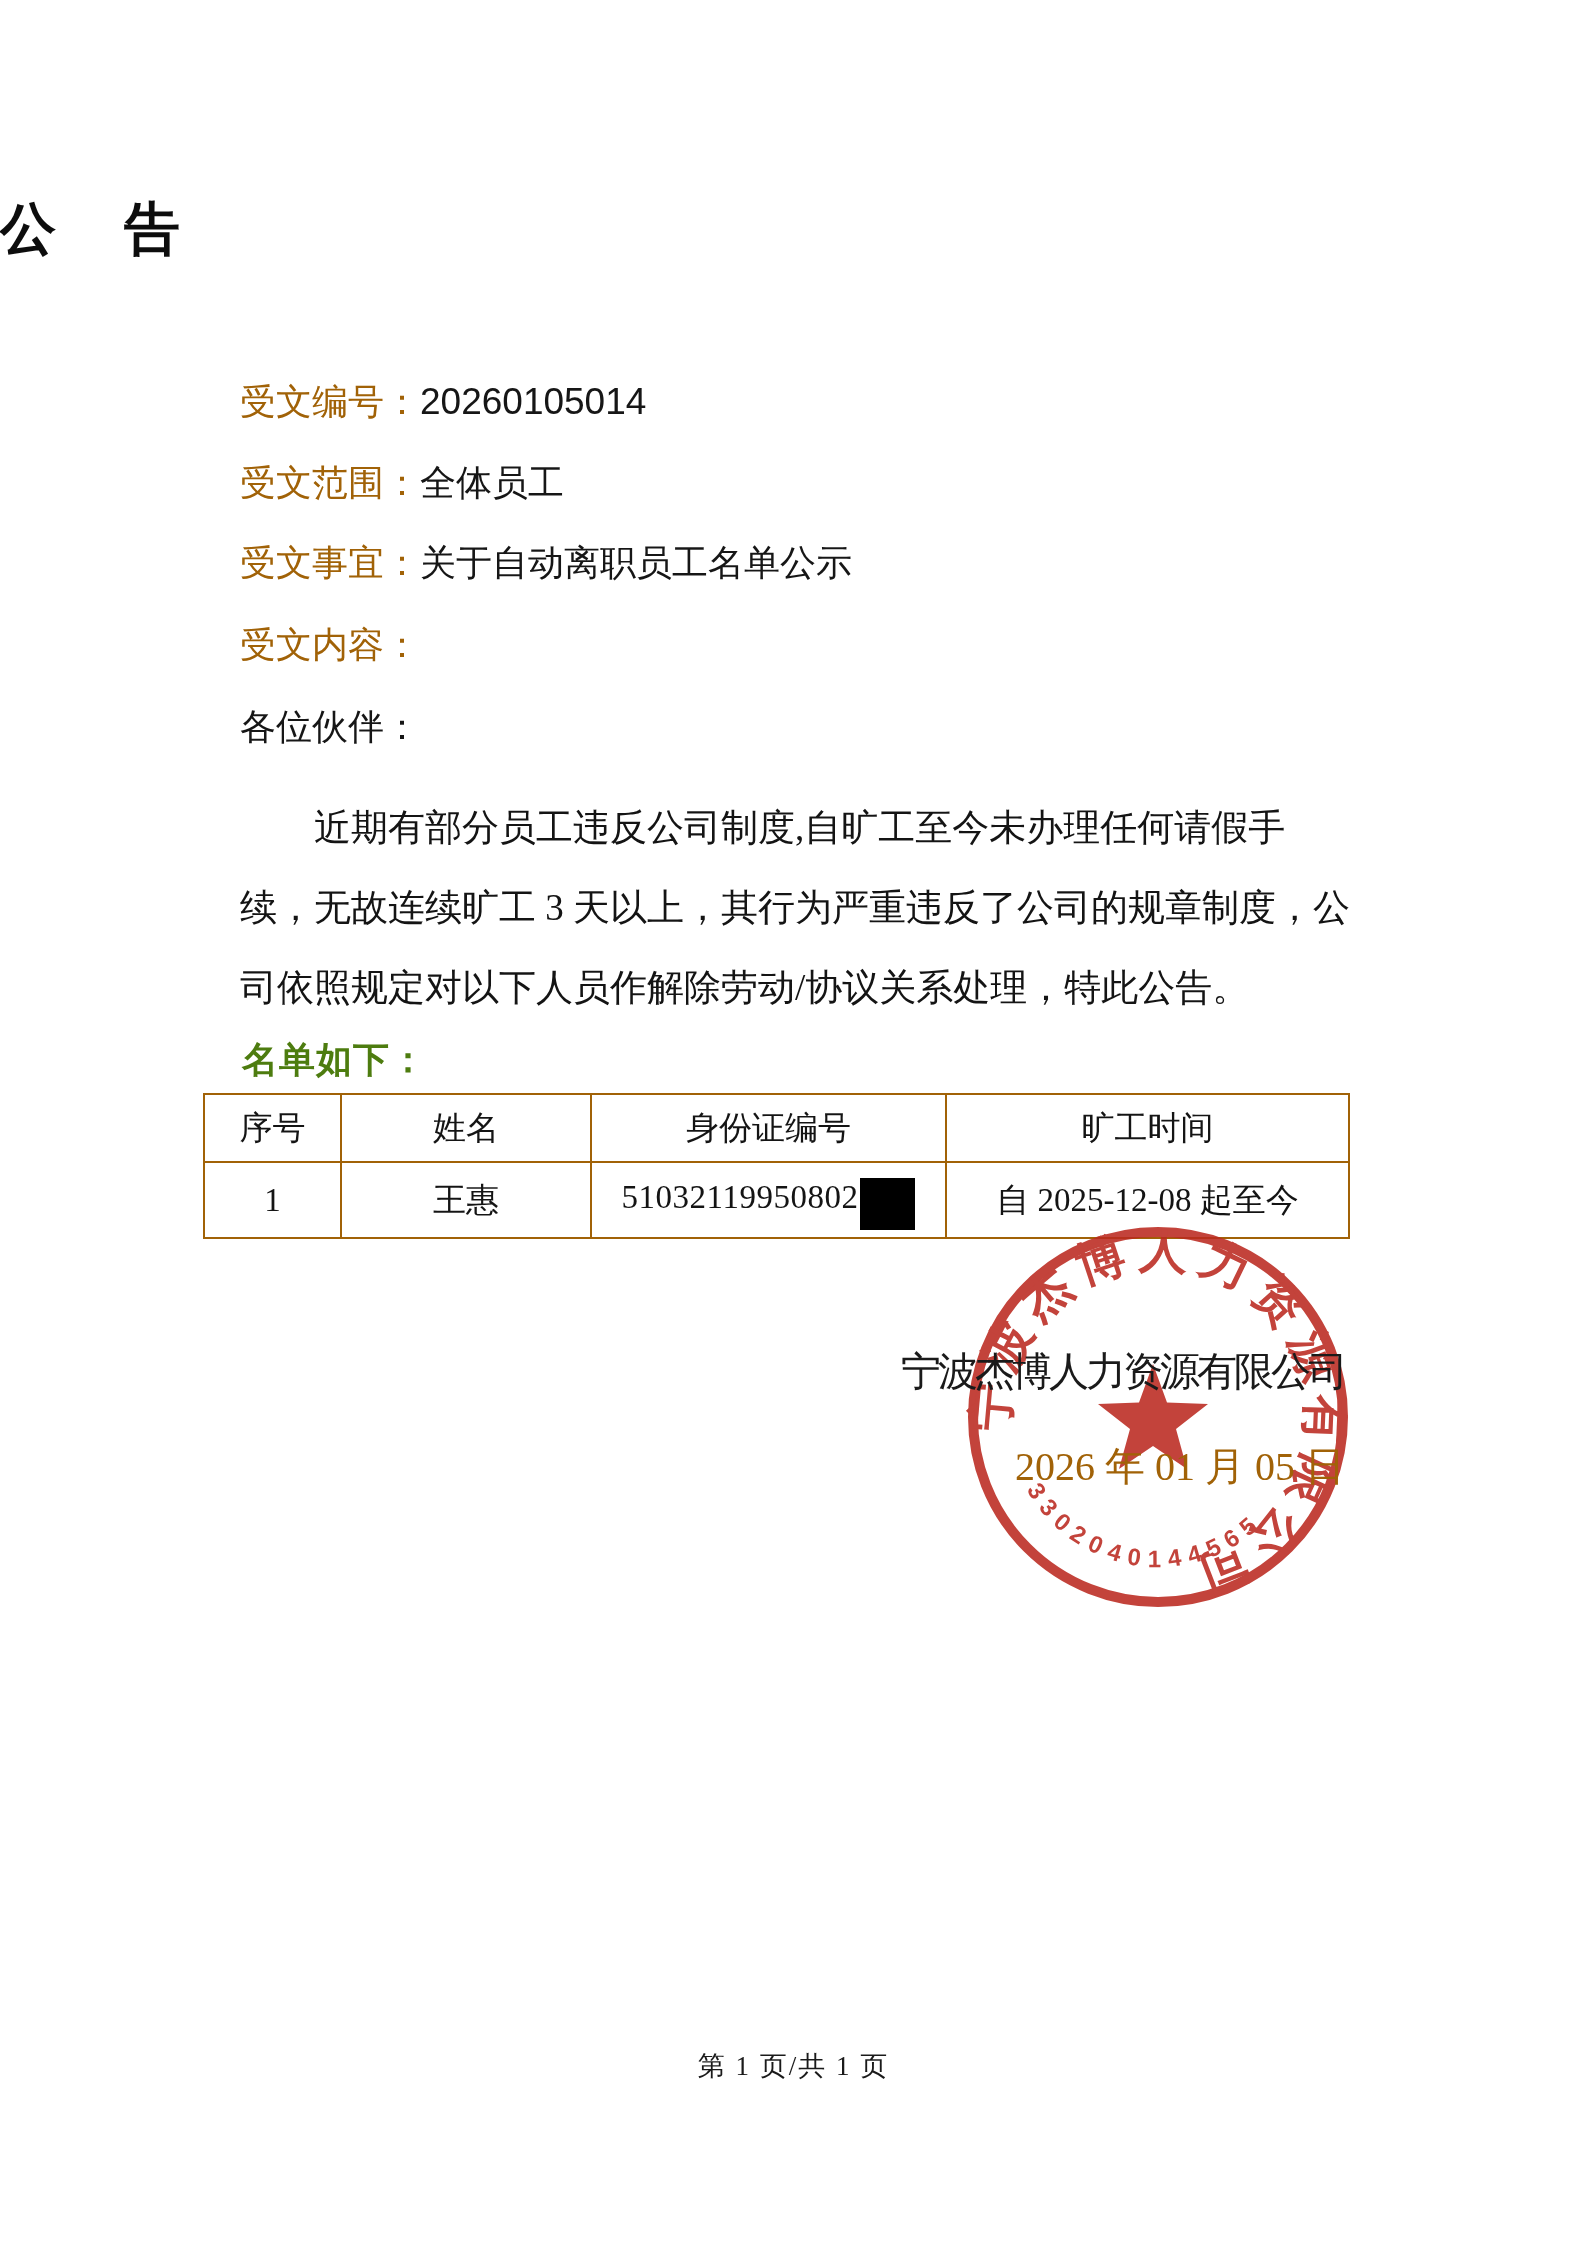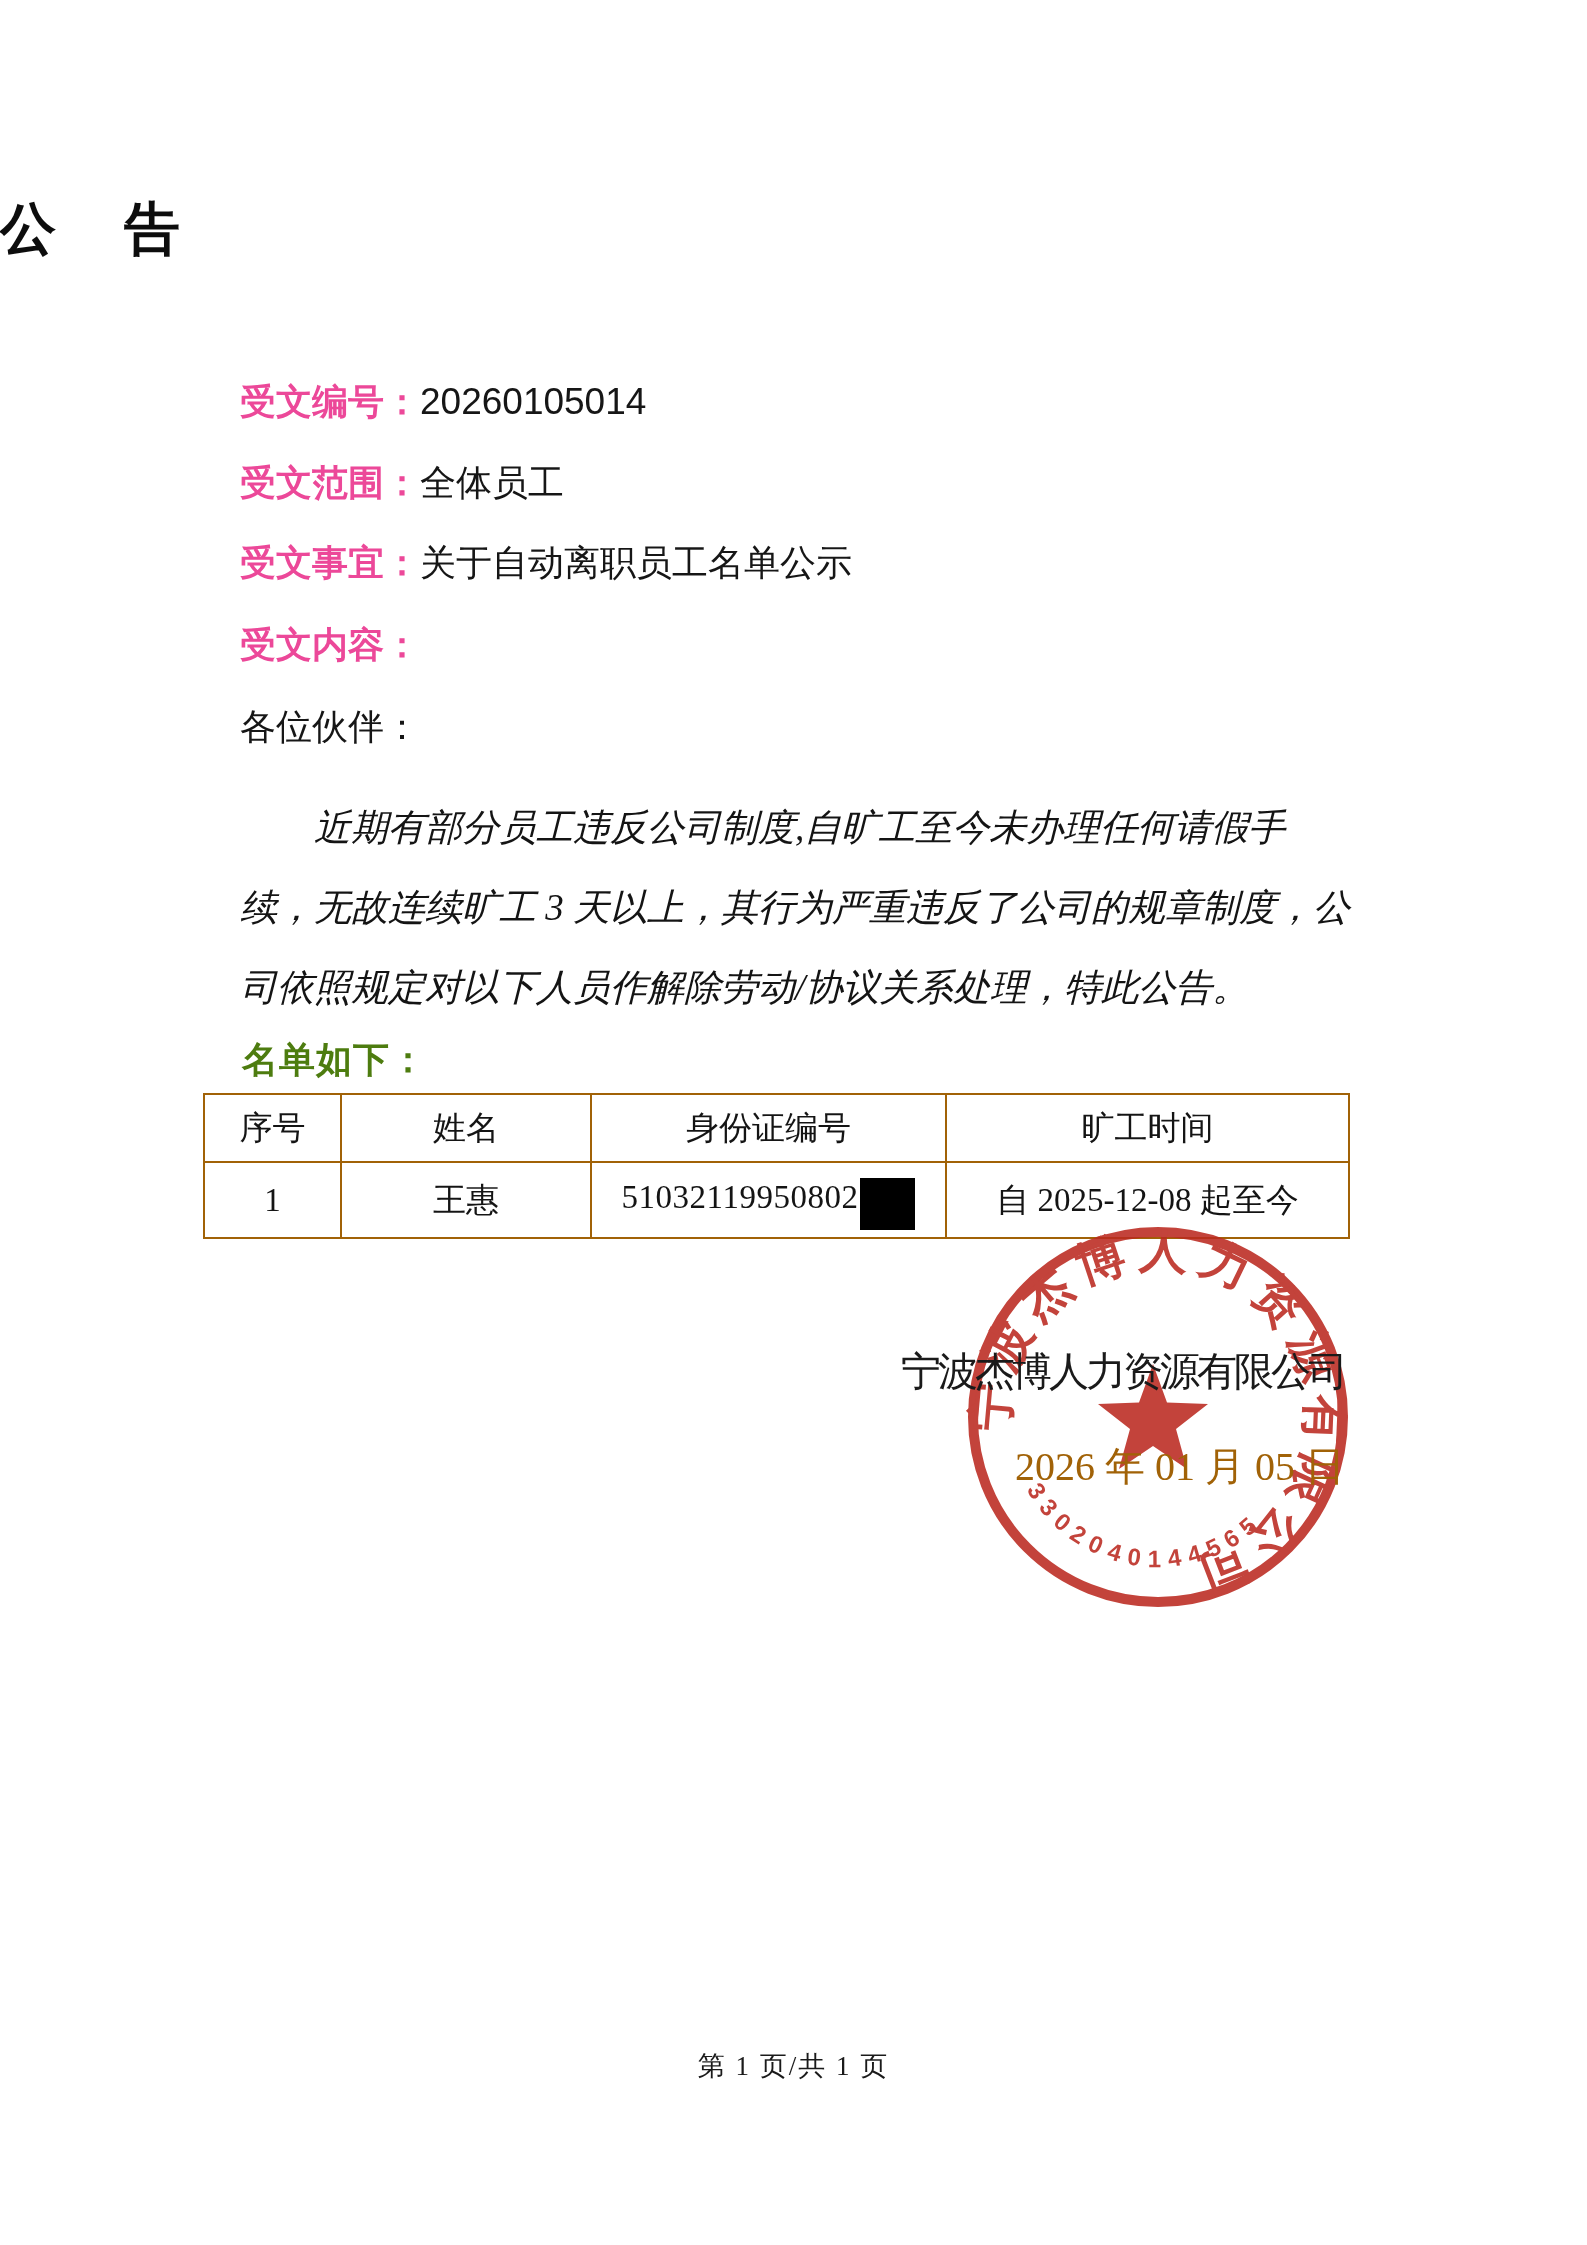--- a/index.html
+++ b/index.html
@@ -15,34 +15,34 @@
 
   .doc-title {
     position: absolute; top: 192px; left: 0; width: 100%;
     text-align: left;
     font-size: 56px; font-weight: bold; color: #0d0d0d;
     letter-spacing: 6px;
   }
 
   .meta { position: absolute; left: 240px; top: 378px; width: 1140px; }
   .meta-row { position: absolute; left: 0; white-space: nowrap; font-size: 36px; }
-  .meta-row .lbl { font-weight: bold; color: #ec4899; }
+  .meta-row .lbl { font-weight: normal; color: #a16207; }
   .meta-row .val { color: #161616; }
   .meta-row.r1 { top: 0px; }
   .meta-row.r2 { top: 81px; }
   .meta-row.r3 { top: 161px; }
   .meta-row.r4 { top: 243px; }
   .meta-row.r5 { top: 325px; }
   .doc-number { font-family: "Liberation Sans", "DejaVu Sans", sans-serif; color: #3b3b40; font-size: 37px; }
 
   .body-par {
     position: absolute; left: 240px; top: 800px; width: 1130px;
     font-size: 37px; color: #141414;
   }
-  .p-line { white-space: nowrap; height: 80px; line-height: 56px; font-style: italic; }
+  .p-line { white-space: nowrap; height: 80px; line-height: 56px; }
   .p-line.first { text-indent: 2em; }
 
   .list-intro {
     position: absolute; left: 242px; top: 1036px;
     font-size: 36px; font-weight: bold; color: #4d7c0f;
     letter-spacing: 1px;
   }
 
   table.roster {
     position: absolute; left: 203px; top: 1093px;

